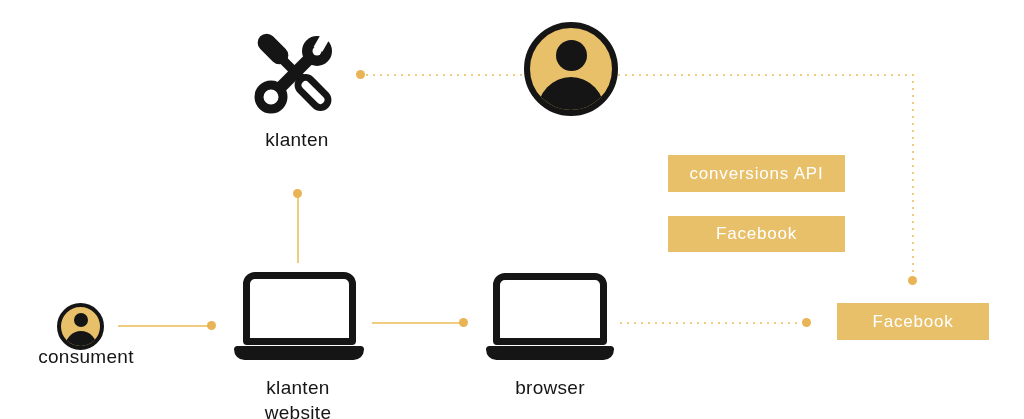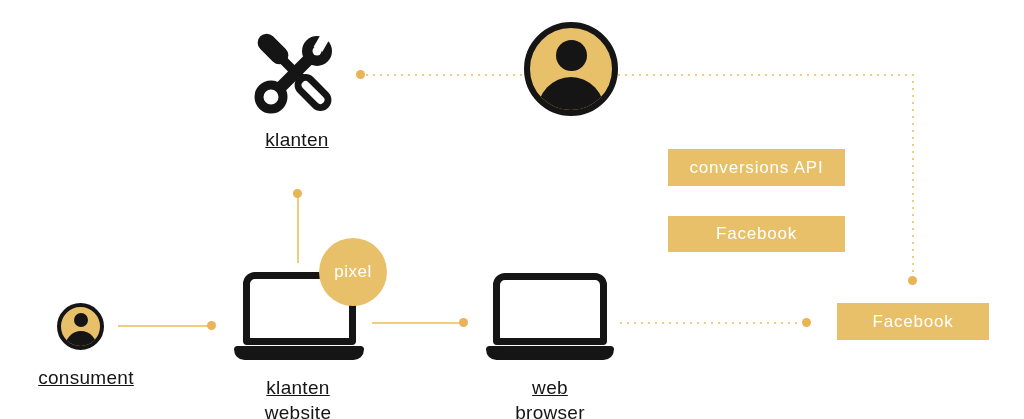--- a/index.html
+++ b/index.html
@@ -33,21 +33,21 @@
   .avatar.lg{width:94px;height:94px;border-width:6px;}
   .avatar.lg .head{width:31px;height:31px;left:25.5px;top:12px;}
   .avatar.lg .shoulders{width:68px;height:36px;left:7px;bottom:-3px;}
   
   .laptop{position:absolute;z-index:1;}
   .laptop .screen{box-sizing:border-box;border:7px solid var(--ink);
     border-radius:12px 12px 4px 4px;background:#fff;margin:0 auto;}
   .laptop .base{background:var(--ink);border-radius:4px 4px 12px 12px;margin-top:1px;}
   
   .node-label{position:absolute;font-size:19px;line-height:25px;text-align:center;
-    letter-spacing:0.3px;color:var(--ink);text-decoration:underline;}
+    letter-spacing:0.3px;color:var(--ink);}
   
   .badge{position:absolute;background:var(--gold);color:#fff;font-size:17px;
     letter-spacing:0.8px;display:flex;align-items:center;justify-content:center;}
   .pixel{position:absolute;width:68px;height:68px;border-radius:50%;background:var(--gold);
     color:#fff;font-size:17px;letter-spacing:0.5px;display:flex;align-items:center;
     justify-content:center;z-index:3;}
   .tools{position:absolute;}
 </style>
 </head>
 <body>
@@ -69,32 +69,31 @@
   <div class="hdots" style="left:366px;top:74px;width:548px;z-index:0"></div>
   <div class="dot" style="left:356px;top:70px"></div>
 
   <div class="vdots" style="left:912px;top:74px;height:202px"></div>
   <div class="dot" style="left:908px;top:276px"></div>
 
   <div class="avatar sm" style="left:57px;top:303px">
     <span class="head"></span>
     <span class="shoulders"></span>
   </div>
-  <div class="node-label" style="left:16px;top:365px;width:140px">consument</div>
+  <div class="node-label" style="left:16px;top:344px;width:140px">consument</div>
 
   <div class="laptop" style="left:234px;top:272px;width:130px">
     <div class="screen" style="width:113px;height:73px"></div>
     <div class="base" style="width:130px;height:14px"></div>
   </div>
   <div class="node-label" style="left:238px;top:375px;width:120px">
     <div>klanten</div>
     <div>website</div>
   </div>
 
-  <div class="pixel" style="left:319px;top:238px">pixel</div>
 
   <svg class="tools" style="left:254px;top:31px" width="88" height="92" viewBox="0 0 88 92">
 
     <rect x="1" y="9" width="36" height="18" rx="9" fill="#151515" transform="rotate(45 19 18)"></rect>
 
     <line x1="26" y1="26" x2="50" y2="50" stroke="#151515" stroke-width="9"></line>
 
     <rect x="41" y="54" width="36" height="15" rx="7.5" fill="#ffffff" stroke="#151515" stroke-width="7" transform="rotate(45 59 61.5)"></rect>
 
     <line x1="25" y1="58" x2="57" y2="26" stroke="#151515" stroke-width="12"></line>
@@ -112,21 +111,20 @@
   <div class="avatar lg" style="left:524px;top:22px">
     <span class="head"></span>
     <span class="shoulders"></span>
   </div>
 
   <div class="laptop" style="left:486px;top:273px;width:128px">
     <div class="screen" style="width:114px;height:72px"></div>
     <div class="base" style="width:128px;height:14px"></div>
   </div>
   <div class="node-label" style="left:490px;top:375px;width:120px">
-    <div>web</div>
     <div>browser</div>
   </div>
 
-  <div class="badge" style="left:668px;top:149px;width:177px;height:37px">conversions API</div>
+  <div class="badge" style="left:668px;top:155px;width:177px;height:37px">conversions API</div>
   <div class="badge" style="left:668px;top:216px;width:177px;height:36px">Facebook</div>
   <div class="badge" style="left:837px;top:303px;width:152px;height:37px">Facebook</div>
 
 </div>
 
 </body></html>

